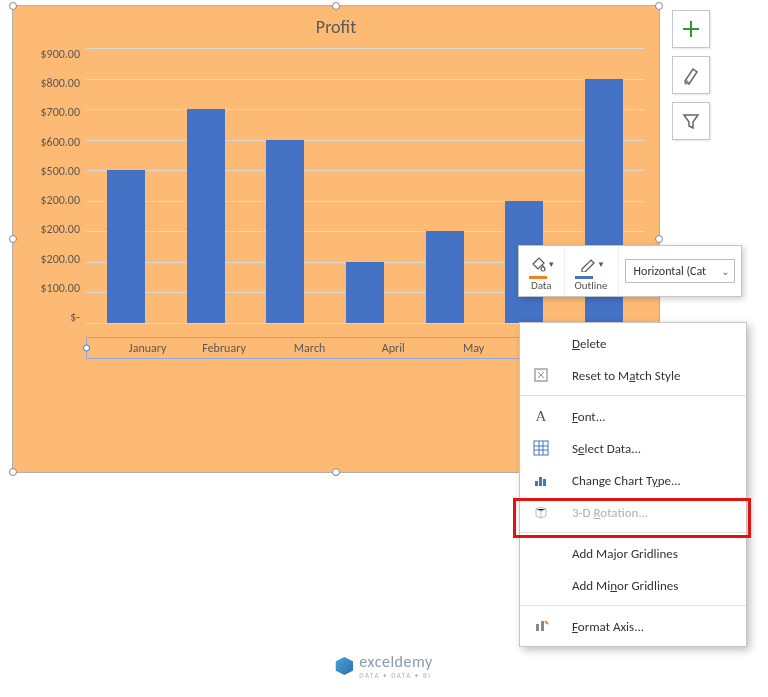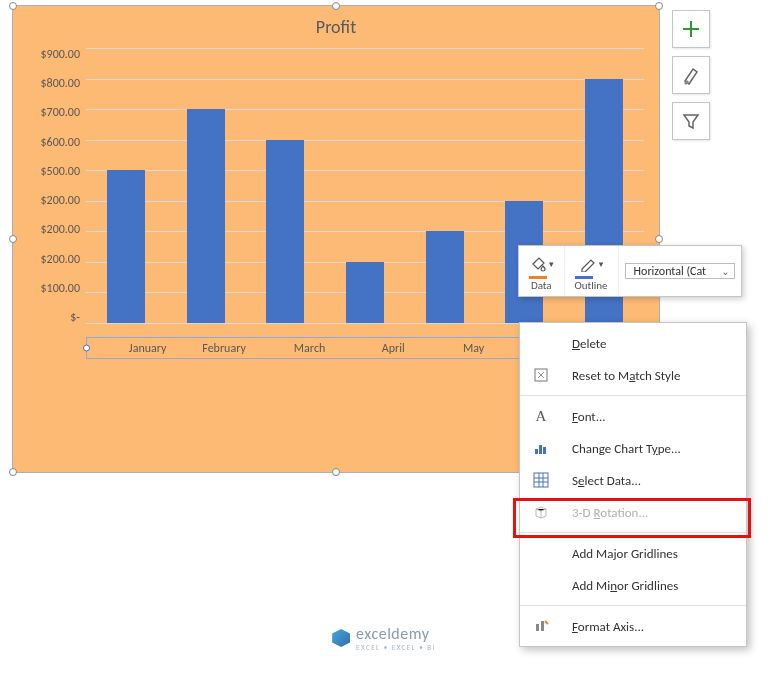--- a/index.html
+++ b/index.html
@@ -167,21 +167,21 @@
     .outline-accent { width:18px; height:3px; background:#4472c4; margin-top:2px;}
     .mini-select {
       padding: 0 4px 0 8px;
       display: flex;
       align-items: center;
       gap: 8px;
       font-size: 12px;
       color: #333;
       border:1px solid #bdbdbd;
       margin:6px;
-      height:16px;
+      height:24px;
       width:110px;
       overflow:hidden;
       white-space:nowrap;
     }
     .mini-select .drop { margin-left:auto; font-size:10px; color:#666; }
 
     .context-menu {
       position: absolute;
       left: 519px;
       top: 322px;
@@ -212,21 +212,21 @@
       width: 238px;
       height: 40px;
       border: 3px solid #e4120f;
       z-index: 40;
       pointer-events: none;
     }
 
     .watermark {
       position: absolute;
       left: 50%;
-      top: 624px;
+      top: 652px;
       transform: translateX(-50%);
       display: flex;
       align-items: center;
       gap: 6px;
       color: #8a9baf;
     }
     .watermark .brand { font-size: 16px; letter-spacing: 0.5px; }
     .watermark .sub { font-size: 7px; letter-spacing: 1.5px; display:block; color:#a9b6c6;}
     .wm-logo {
       width: 18px; height: 18px;
@@ -378,39 +378,39 @@
     <span>Reset to M<span class="underline">a</span>tch Style</span>
   </div>
   <div class="menu-divider"></div>
   <div class="menu-item">
     <span class="menu-icon" style="font-family:serif;font-size:15px;color:#555;">A</span>
     <span><span class="underline">F</span>ont...</span>
   </div>
   <div class="menu-item">
     <span class="menu-icon">
       <svg width="16" height="16">
-          <rect x="2" y="9" width="3" height="5" fill="#4472c4"></rect>
-          <rect x="6" y="5" width="3" height="9" fill="#4472c4"></rect>
-          <rect x="10" y="7" width="3" height="7" fill="#4472c4"></rect>
-        </svg>
-    </span>
-    <span>Change Chart T<span class="underline">y</span>pe...</span>
-  </div>
-  <div class="menu-item">
-    <span class="menu-icon">
-      <svg width="16" height="16">
           <rect x="1" y="1" width="14" height="14" fill="none" stroke="#4472c4"></rect>
           <line x1="1" y1="6" x2="15" y2="6" stroke="#4472c4"></line>
           <line x1="1" y1="10" x2="15" y2="10" stroke="#4472c4"></line>
           <line x1="6" y1="1" x2="6" y2="15" stroke="#4472c4"></line>
           <line x1="10" y1="1" x2="10" y2="15" stroke="#4472c4"></line>
         </svg>
     </span>
     <span>S<span class="underline">e</span>lect Data...</span>
   </div>
+  <div class="menu-item">
+    <span class="menu-icon">
+      <svg width="16" height="16">
+          <rect x="2" y="9" width="3" height="5" fill="#4472c4"></rect>
+          <rect x="6" y="5" width="3" height="9" fill="#4472c4"></rect>
+          <rect x="10" y="7" width="3" height="7" fill="#4472c4"></rect>
+        </svg>
+    </span>
+    <span>Change Chart T<span class="underline">y</span>pe...</span>
+  </div>
   <div class="menu-item disabled">
     <span class="menu-icon">
       <svg width="16" height="16">
           <path d="M3 5l5-2 5 2v7l-5 2-5-2z" fill="none" stroke="#bbb"></path>
           <path d="M3 5l5 2 5-2M8 7v7" stroke="#bbb"></path>
         </svg>
     </span>
     <span>3-D <span class="underline">R</span>otation...</span>
   </div>
   <div class="menu-divider"></div>
@@ -434,15 +434,15 @@
     <span><span class="underline">F</span>ormat Axis...</span>
   </div>
 </div>
 
 <div class="highlight"></div>
 
 <div class="watermark">
   <div class="wm-logo"></div>
   <div>
     <span class="brand">exceldemy</span>
-    <span class="sub">EXCEL • EXCEL • BI</span>
+    <span class="sub">DATA • DATA • BI</span>
   </div>
 </div>
 
 </body></html>

